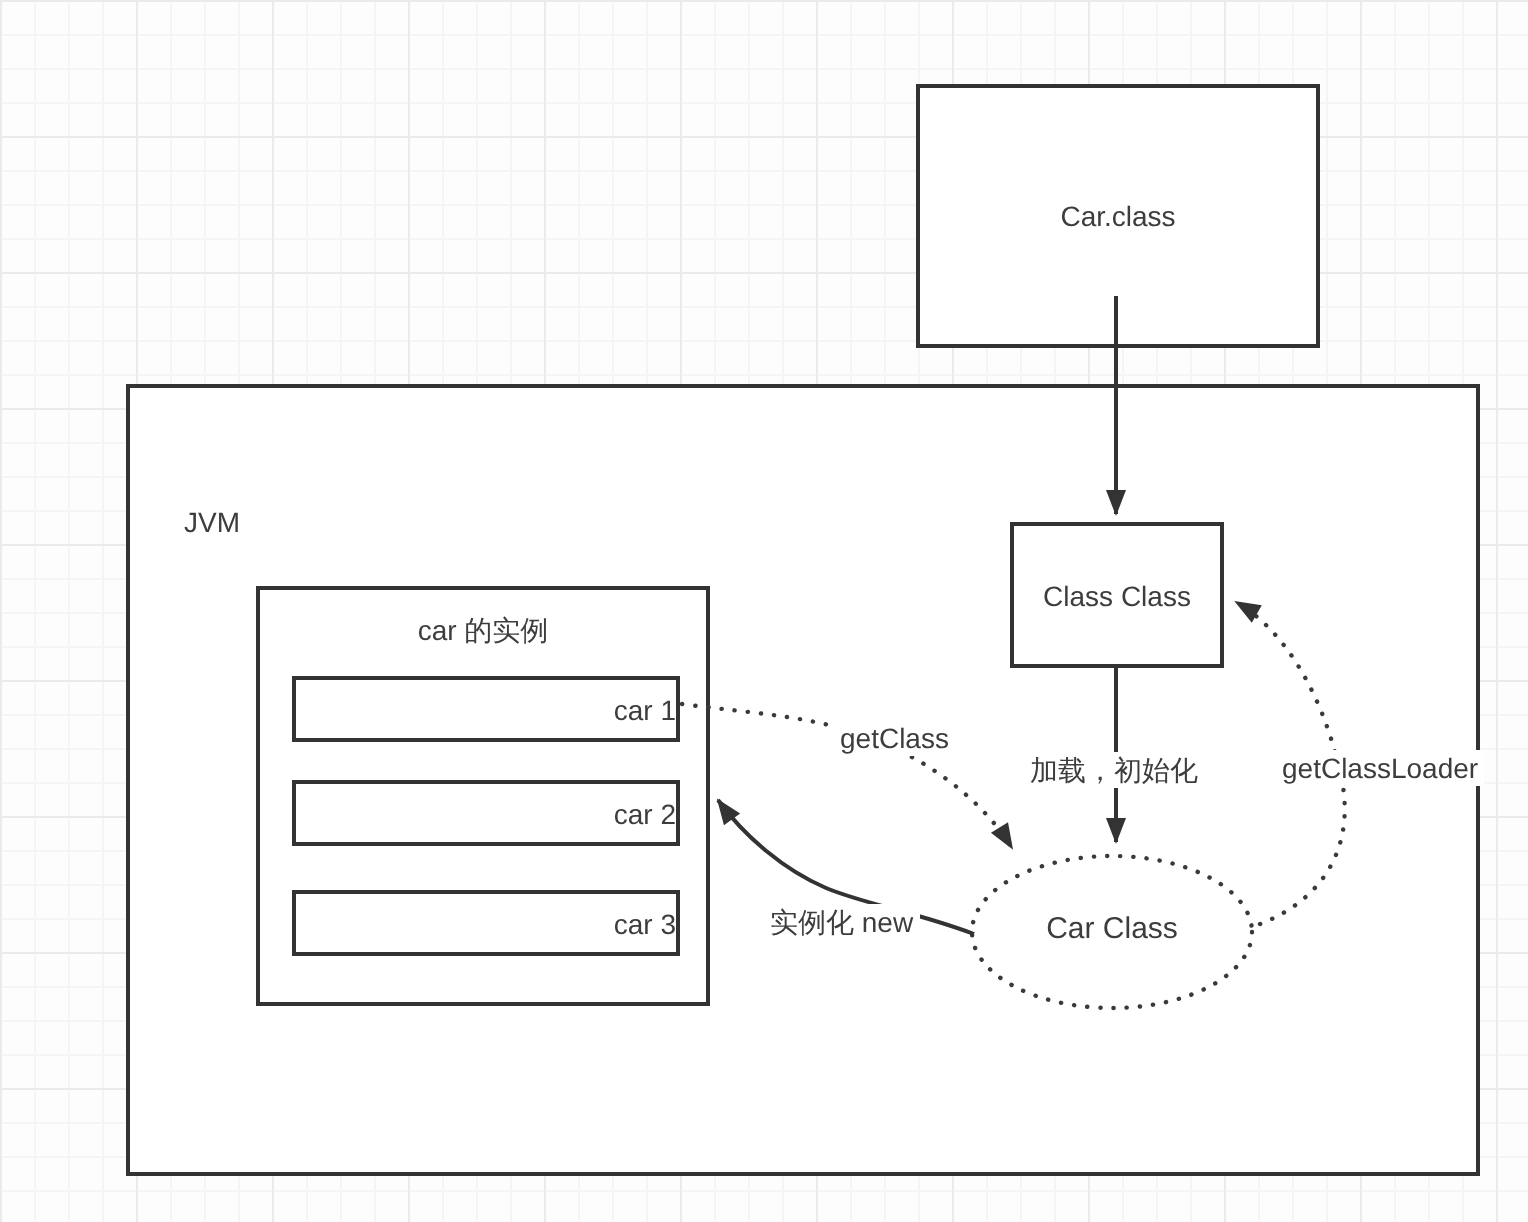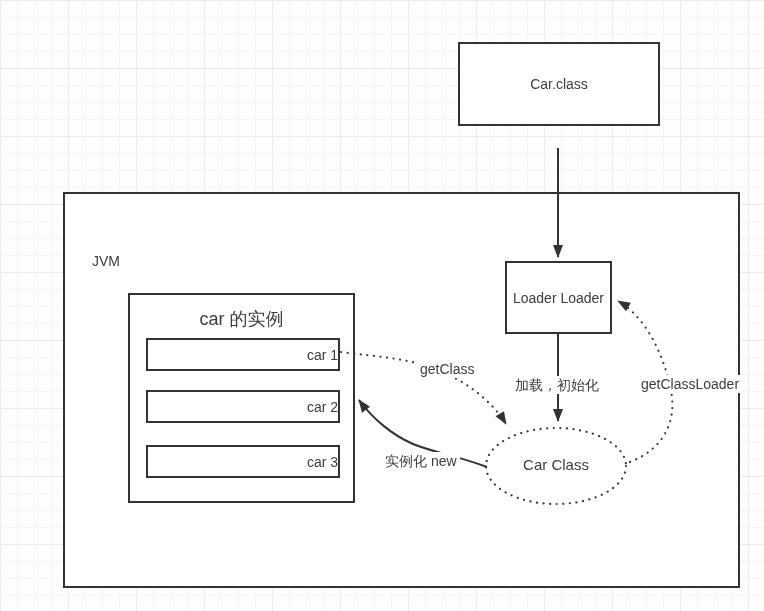--- a/index.html
+++ b/index.html
@@ -24,28 +24,28 @@
     position: absolute;
     background: #ffffff;
     border: 2px solid #333333;
     box-sizing: border-box;
     display: flex;
     align-items: center;
     justify-content: center;
     font-size: 14px;
     color: #3d3d3d;
   }
-  .car-class-file { left: 458px; top: 42px;  width: 202px; height: 84px; }
+  .car-class-file { left: 458px; top: 42px;  width: 202px; height: 132px; }
   .jvm           { left: 63px;  top: 192px; width: 677px; height: 396px; display: block; }
   .jvm-label     { position: absolute; left: 27px; top: 22px; font-size: 14px; margin-top: 37px; }
   .class-loader  { left: 505px; top: 261px; width: 107px; height: 73px; }
   .instances     { left: 128px; top: 293px; width: 227px; height: 210px; display: block; }
   .instances-title {
     position: absolute; left: 0; top: 12px; width: 100%;
-    text-align: center; font-size: 18px;
+    text-align: center; font-size: 14px;
   }
   .inst-row {
     position: absolute; left: 16px; width: 194px; height: 33px;
     background: #ffffff; border: 2px solid #333333; box-sizing: border-box;
     display: flex; align-items: center; justify-content: flex-end; font-size: 14px;
   }
   .inst-1 { top: 43px; }
   .inst-2 { top: 95px; }
   .inst-3 { top: 150px; }
   .overlay {
@@ -77,21 +77,21 @@
 
   <div class="node car-class-file">
     <span>Car.class</span>
   </div>
 
   <div class="node jvm">
     <span class="jvm-label">JVM</span>
   </div>
 
   <div class="node class-loader">
-    <span>Loader Loader</span>
+    <span>Class Class</span>
   </div>
 
   <div class="node instances">
     <div class="instances-title">car 的实例</div>
     <div class="inst-row inst-1">
       <span>car 1</span>
     </div>
     <div class="inst-row inst-2">
       <span>car 2</span>
     </div>

